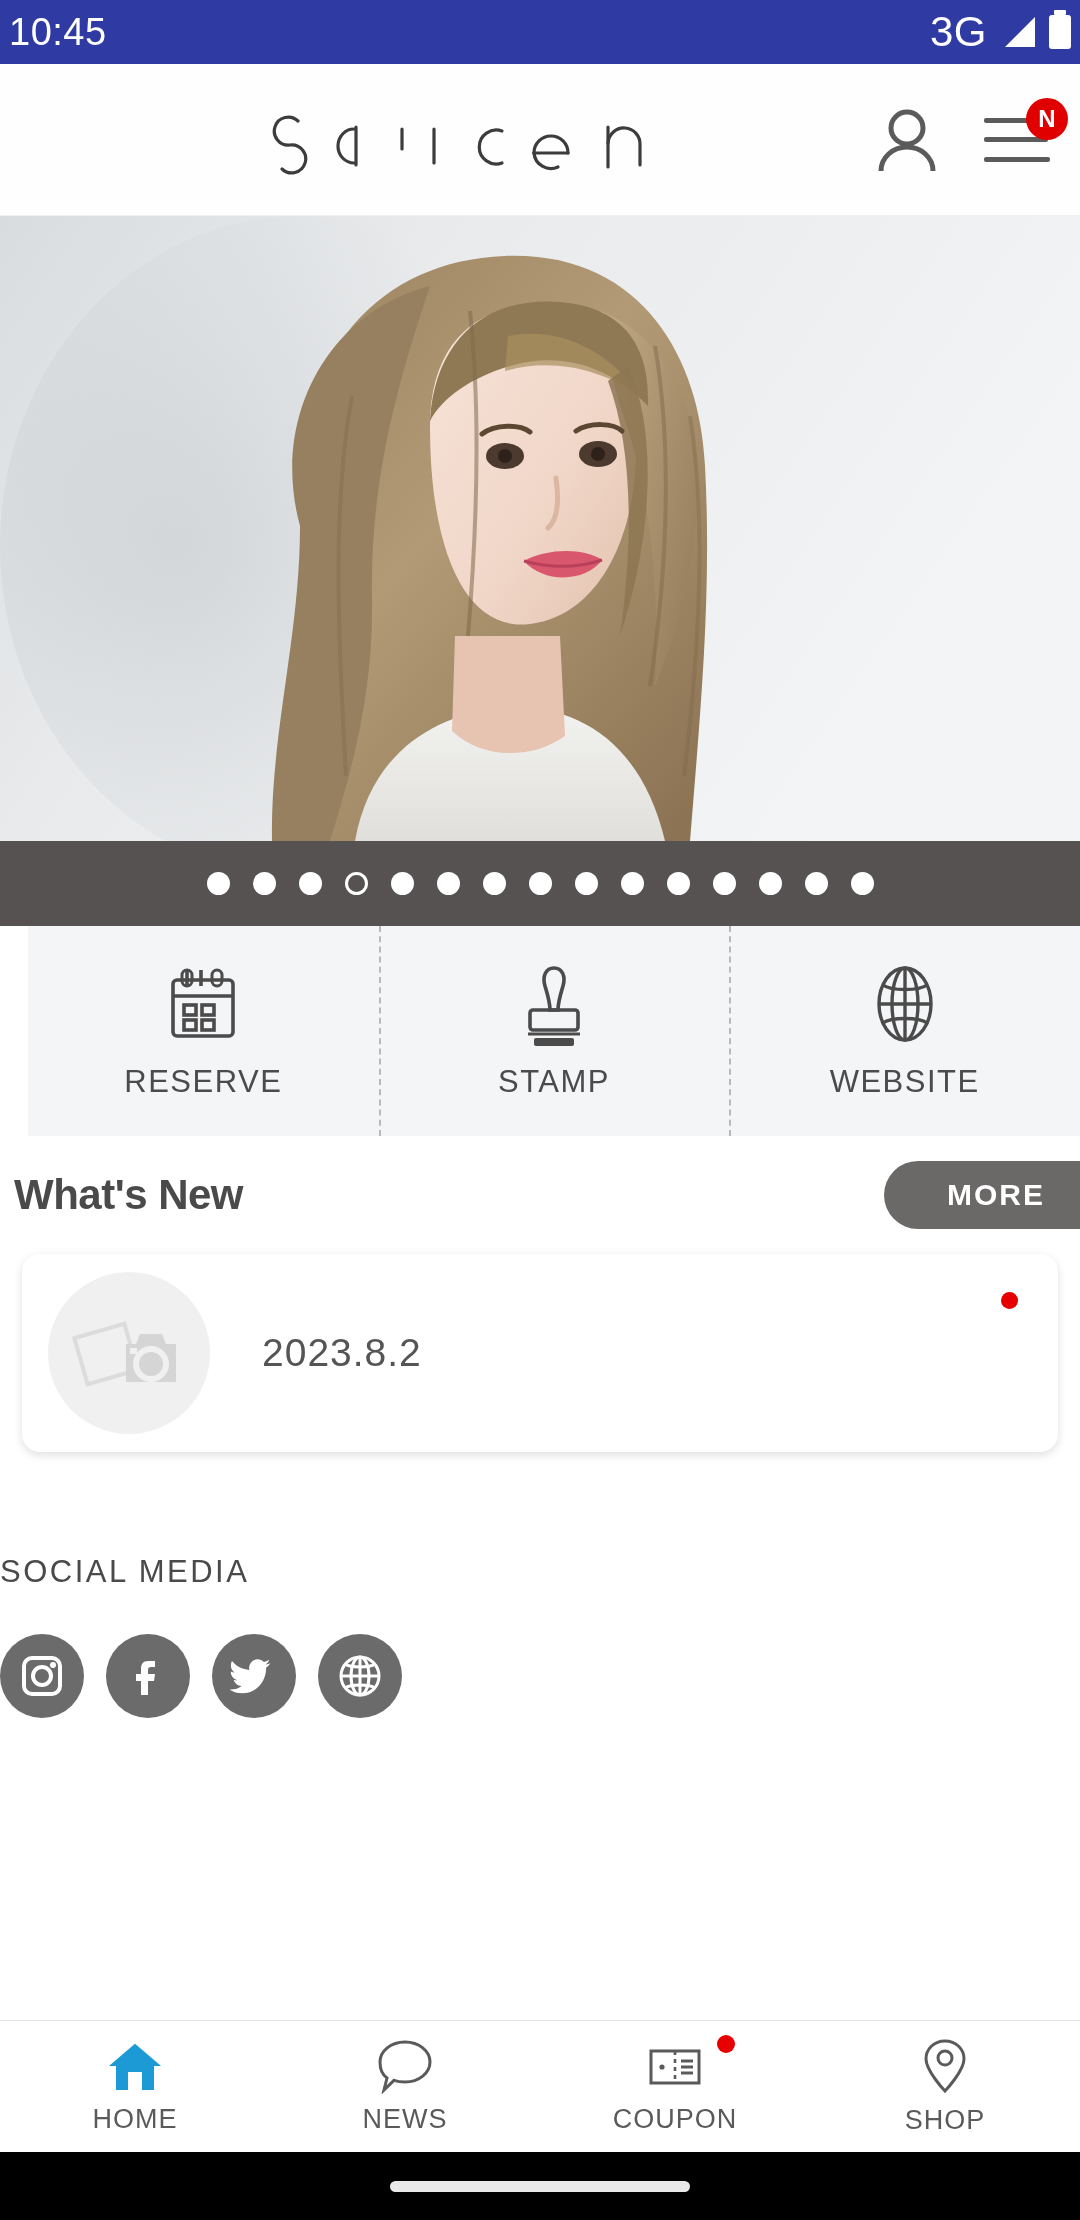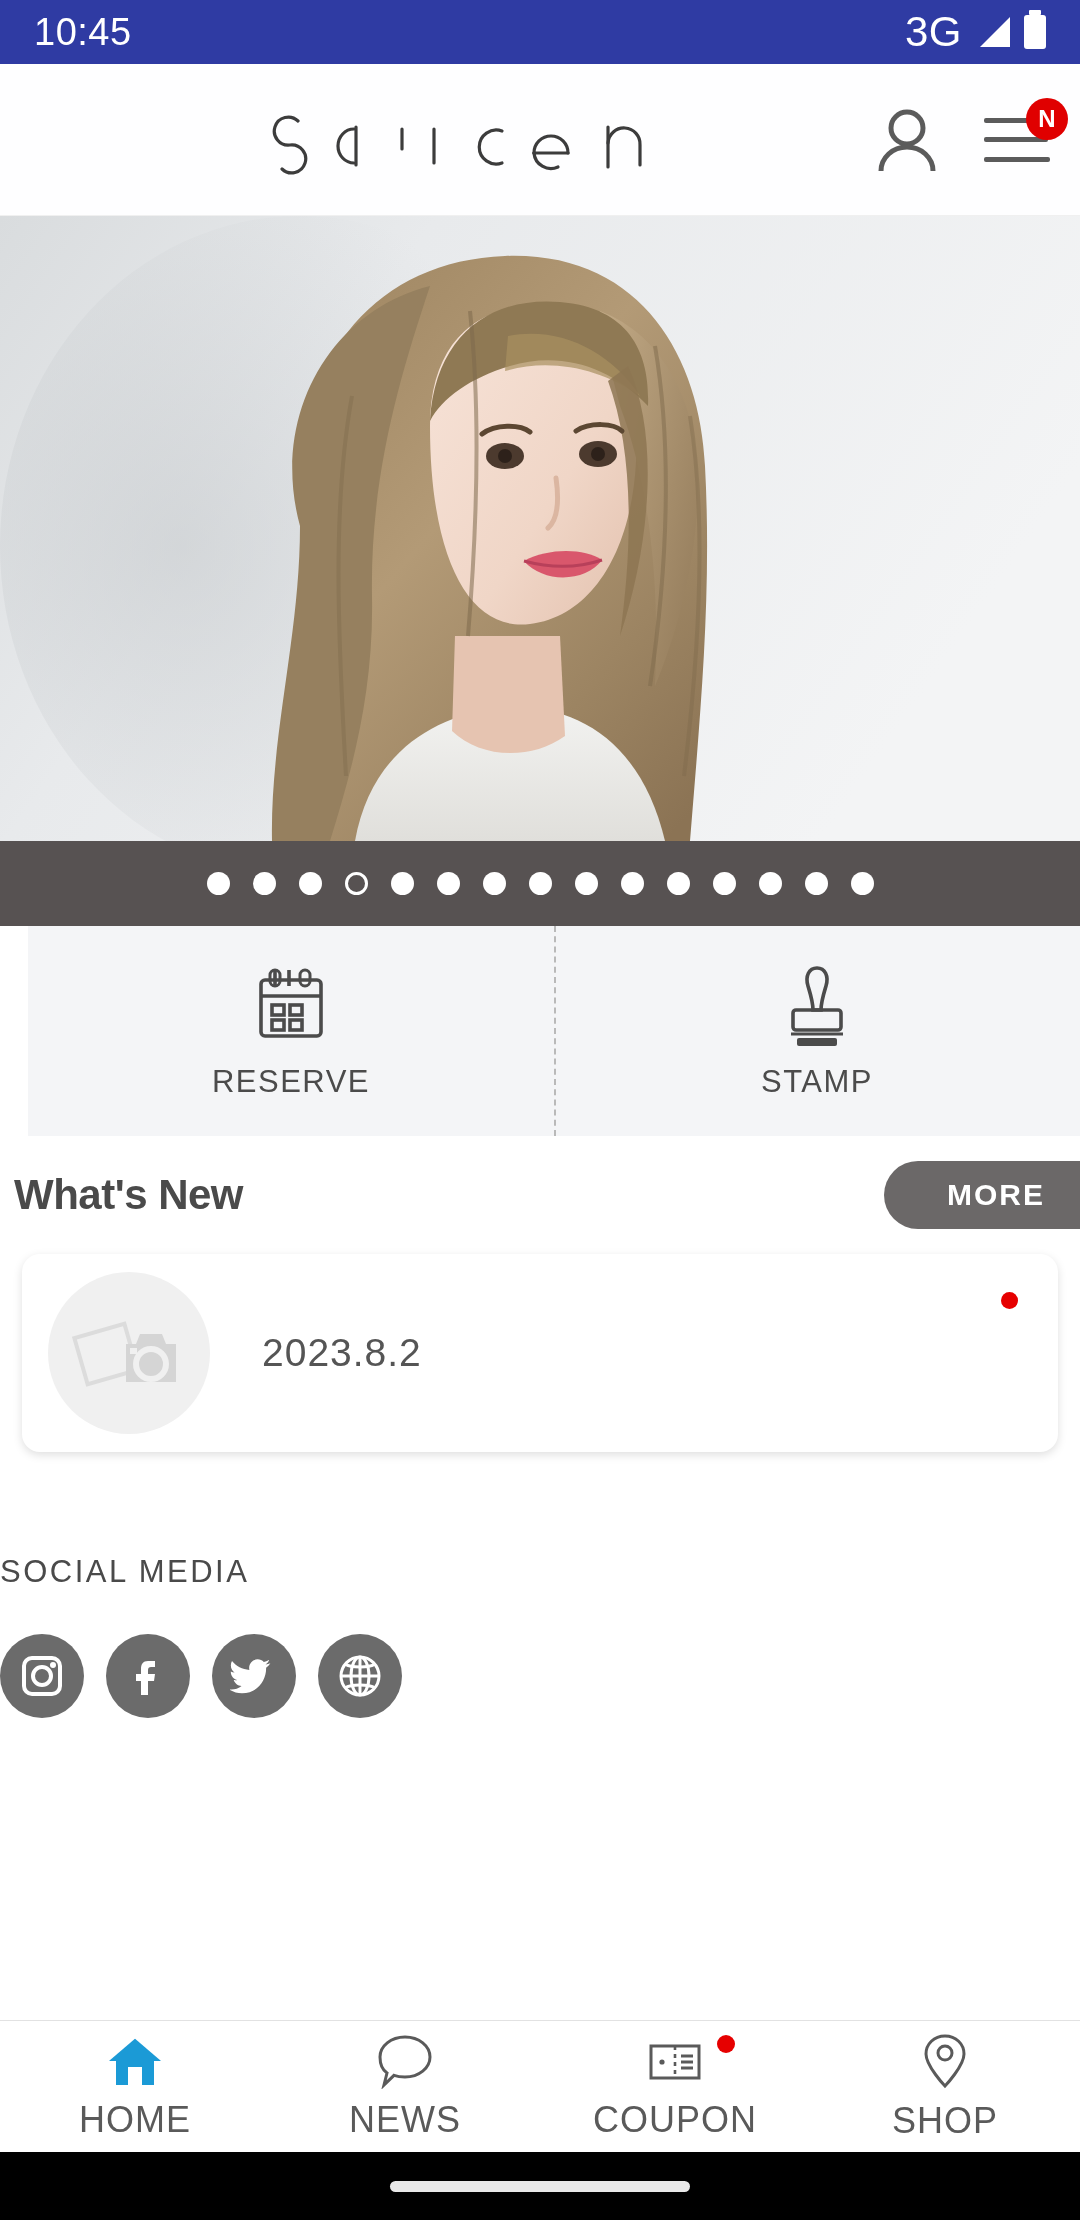--- a/index.html
+++ b/index.html
@@ -8,21 +8,21 @@
     font-family:"Liberation Sans", sans-serif;
     background:#ffffff;
     overflow:hidden;
   }
   #app { position:relative; width:1080px; height:2220px; display:flex; flex-direction:column; background:#fff; }
 
   
   .statusbar {
     height:64px; background:#2f3ba3; color:#fff;
     display:flex; align-items:center; justify-content:space-between;
-    padding:0 34px; flex:0 0 64px;
+    padding:0 9px; flex:0 0 64px;
   }
   .sb-time { font-size:38px; letter-spacing:0.5px; font-weight:400; }
   .sb-right { display:flex; align-items:center; gap:14px; }
   .sb-net { font-size:42px; font-weight:500; letter-spacing:0.5px; }
   .sb-signal { width:34px; height:30px; }
   .sb-batt { width:22px; height:34px; position:relative; }
   .sb-batt::before { content:""; position:absolute; left:5px; top:-5px; width:12px; height:5px; background:#fff; border-radius:1px;}
   .sb-batt::after { content:""; position:absolute; left:0; top:0; width:22px; height:34px; background:#fff; border-radius:3px;}
 
   
@@ -107,21 +107,21 @@
   .social-title { font-size:31px; color:#4a4a4a; letter-spacing:2.5px; font-weight:300; }
   .social-icons { margin-top:44px; display:flex; gap:22px; }
   .soc { width:84px; height:84px; border-radius:50%; background:#6b6b6b; display:flex; align-items:center; justify-content:center; }
 
   
   .bottom-nav {
     flex:0 0 132px; height:132px; background:#fff; border-top:1px solid #e2e2e2;
     display:flex;
   }
   .nav-item { flex:1; display:flex; flex-direction:column; align-items:center; justify-content:center; gap:10px; position:relative; }
-  .nav-label { font-size:36px; color:#5a5a5a; letter-spacing:1px; }
+  .nav-label { font-size:27px; color:#5a5a5a; letter-spacing:1px; }
   .nav-item.active .nav-label { color:#5a5a5a; }
   .nav-badge { position:absolute; top:14px; left:calc(50% + 42px); width:18px; height:18px; border-radius:50%; background:#e60000; }
 
   
   .gesture { flex:0 0 68px; height:68px; background:#000; display:flex; align-items:center; justify-content:center; }
   .gesture-pill { width:300px; height:11px; border-radius:7px; background:#e9e9e9; }
 </style>
 </head>
 <body>
 
@@ -298,20 +298,33 @@
     <div class="quick-item">
       <svg width="84" height="84" viewBox="0 0 84 84">
         <path d="M42 6 C50 6 54 14 51 24 C48 34 46 40 46 48 L38 48 C38 40 36 34 33 24 C30 14 34 6 42 6 Z" fill="none" stroke="#4b4b4b" stroke-width="3.6"></path>
         <rect x="18" y="48" width="48" height="20" rx="3" fill="none" stroke="#4b4b4b" stroke-width="3.6"></rect>
         <line x1="16" y1="72" x2="68" y2="72" stroke="#4b4b4b" stroke-width="3.2"></line>
         <rect x="22" y="76" width="40" height="8" rx="2" fill="#4b4b4b"></rect>
       </svg>
       <div class="quick-label">STAMP</div>
     </div>
 
+    <div class="quick-item">
+      <svg width="84" height="84" viewBox="0 0 84 84">
+        <g fill="none" stroke="#4b4b4b" stroke-width="3.4">
+          <ellipse cx="42" cy="42" rx="26" ry="36"></ellipse>
+          <ellipse cx="42" cy="42" rx="13" ry="36"></ellipse>
+          <line x1="16" y1="42" x2="68" y2="42"></line>
+          <path d="M20 23 C28 29 56 29 64 23"></path>
+          <path d="M20 61 C28 55 56 55 64 61"></path>
+          <line x1="42" y1="6" x2="42" y2="78"></line>
+        </g>
+      </svg>
+      <div class="quick-label">WEBSITE</div>
+    </div>
   </div>
 
   <div class="news-head">
     <div class="news-title">What's New</div>
     <button class="more-btn">MORE</button>
   </div>
 
   <div class="news-wrap">
     <div class="news-card">
       <div class="news-thumb">

